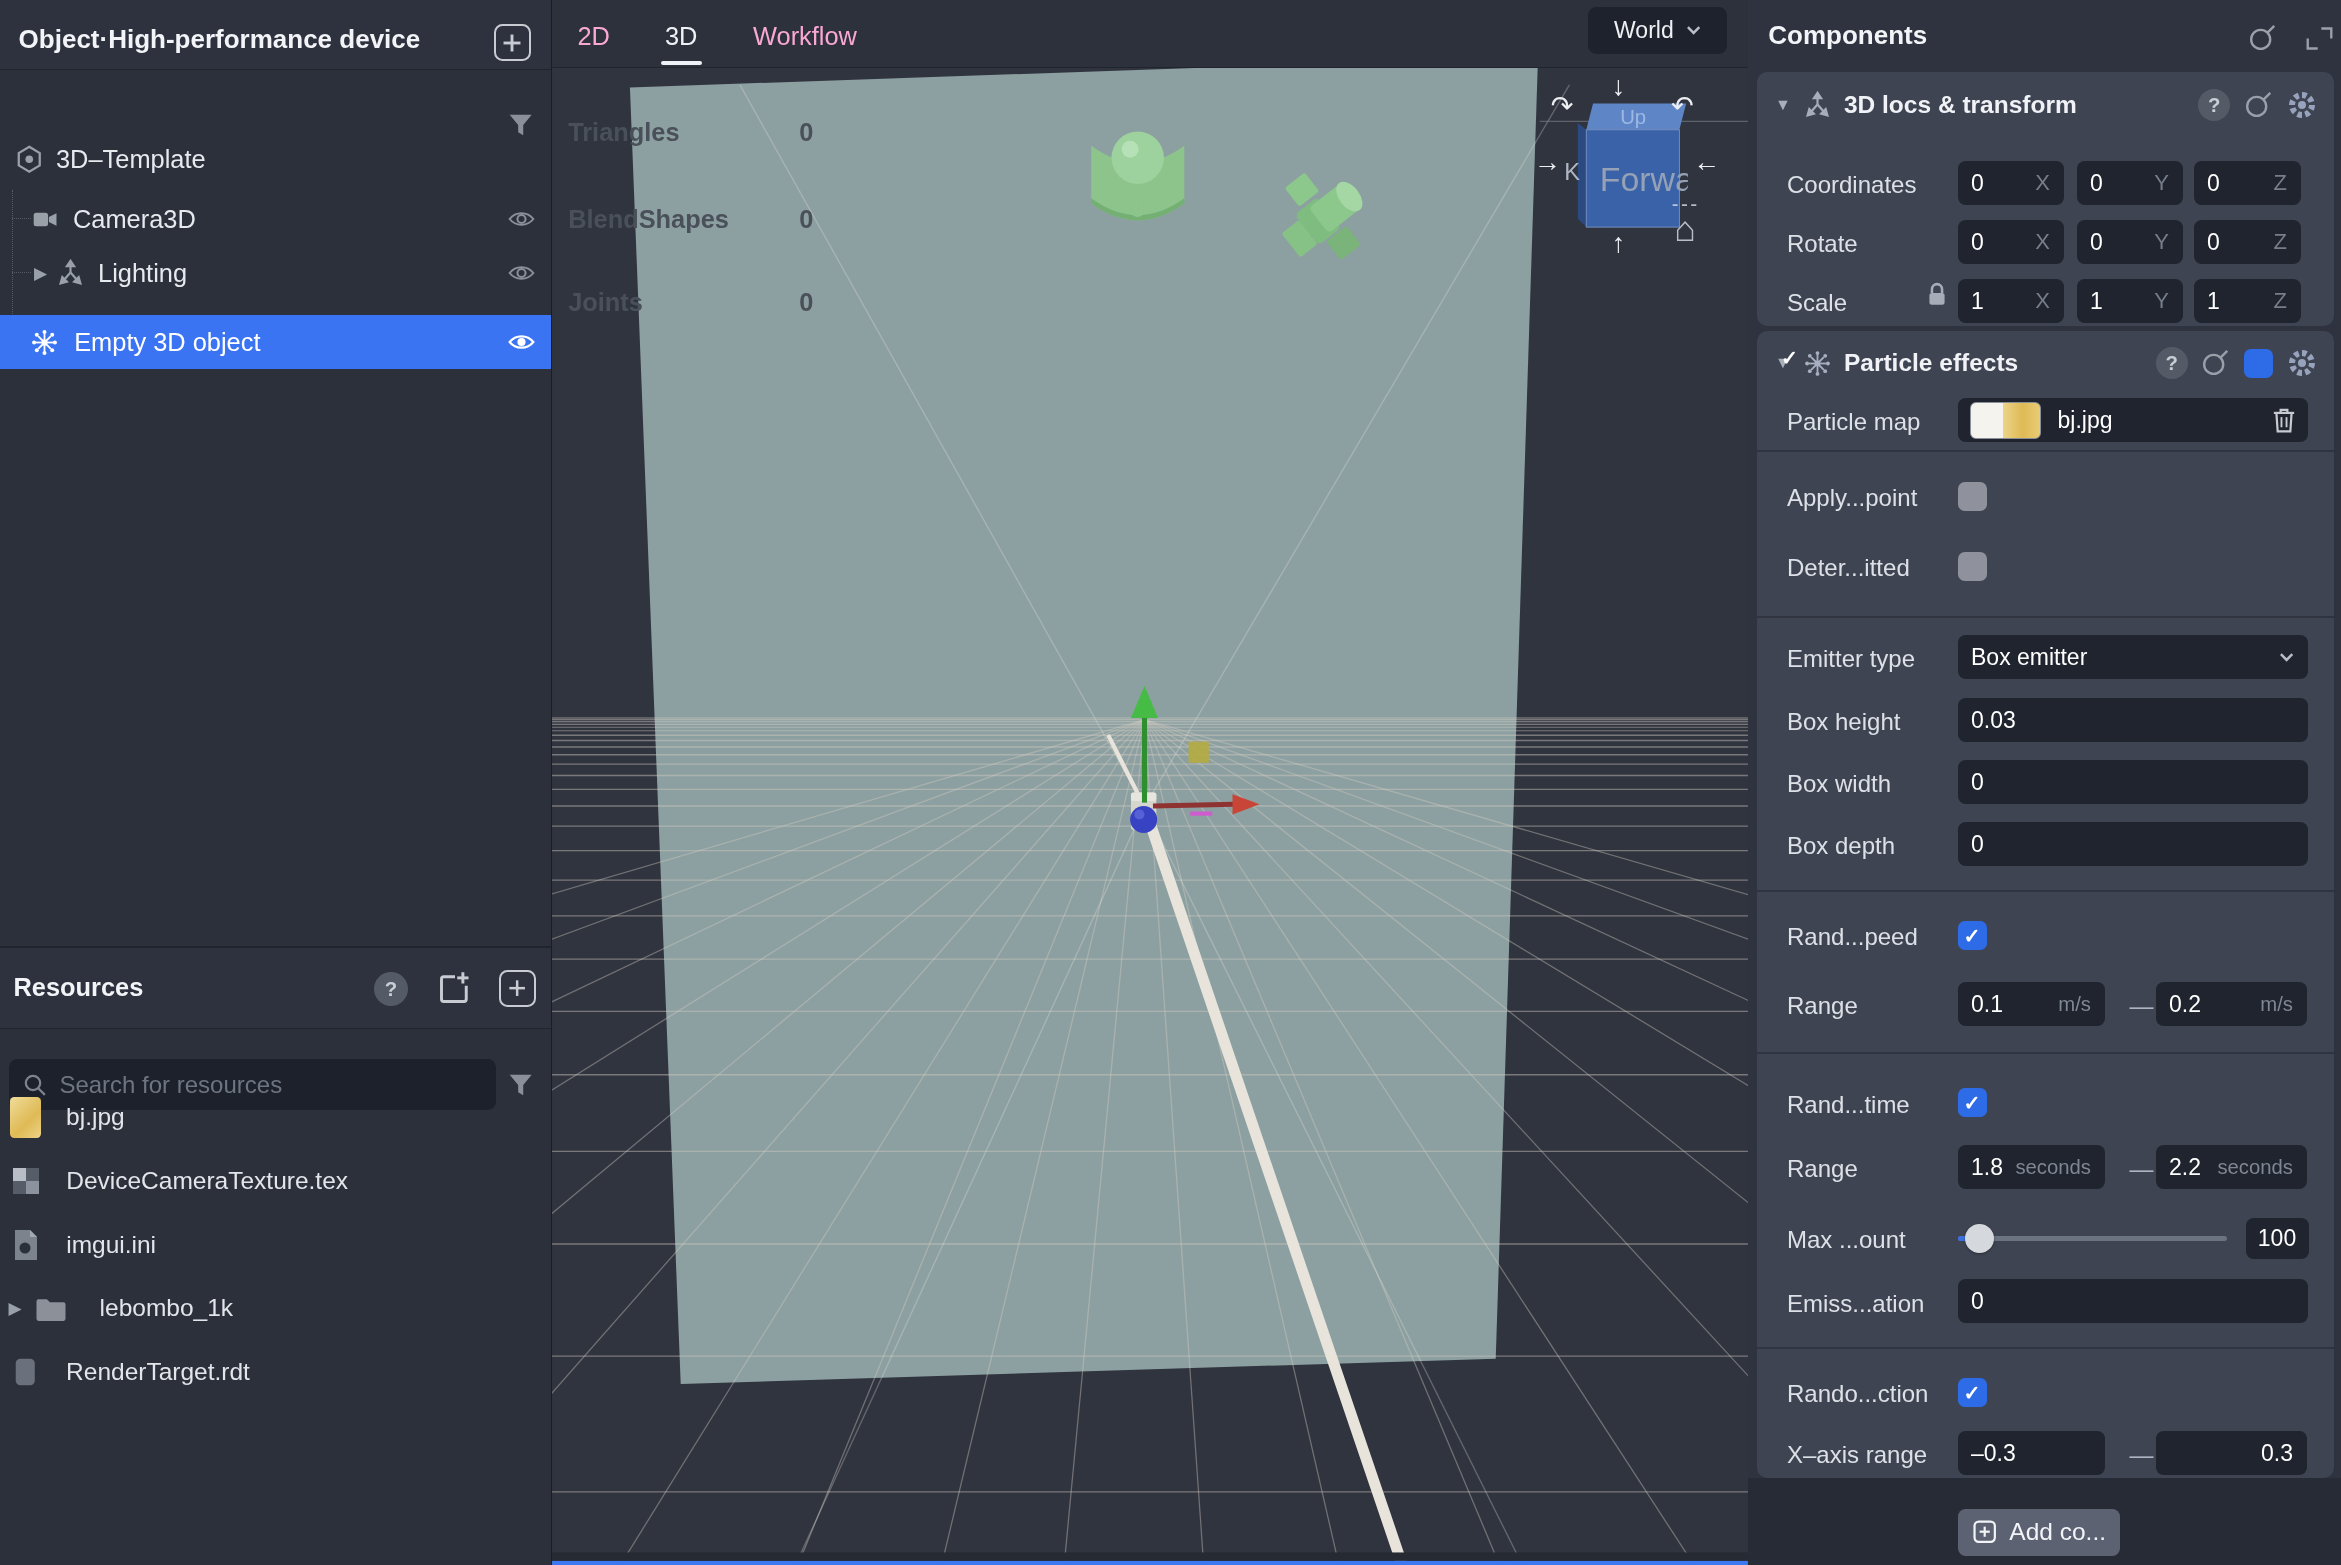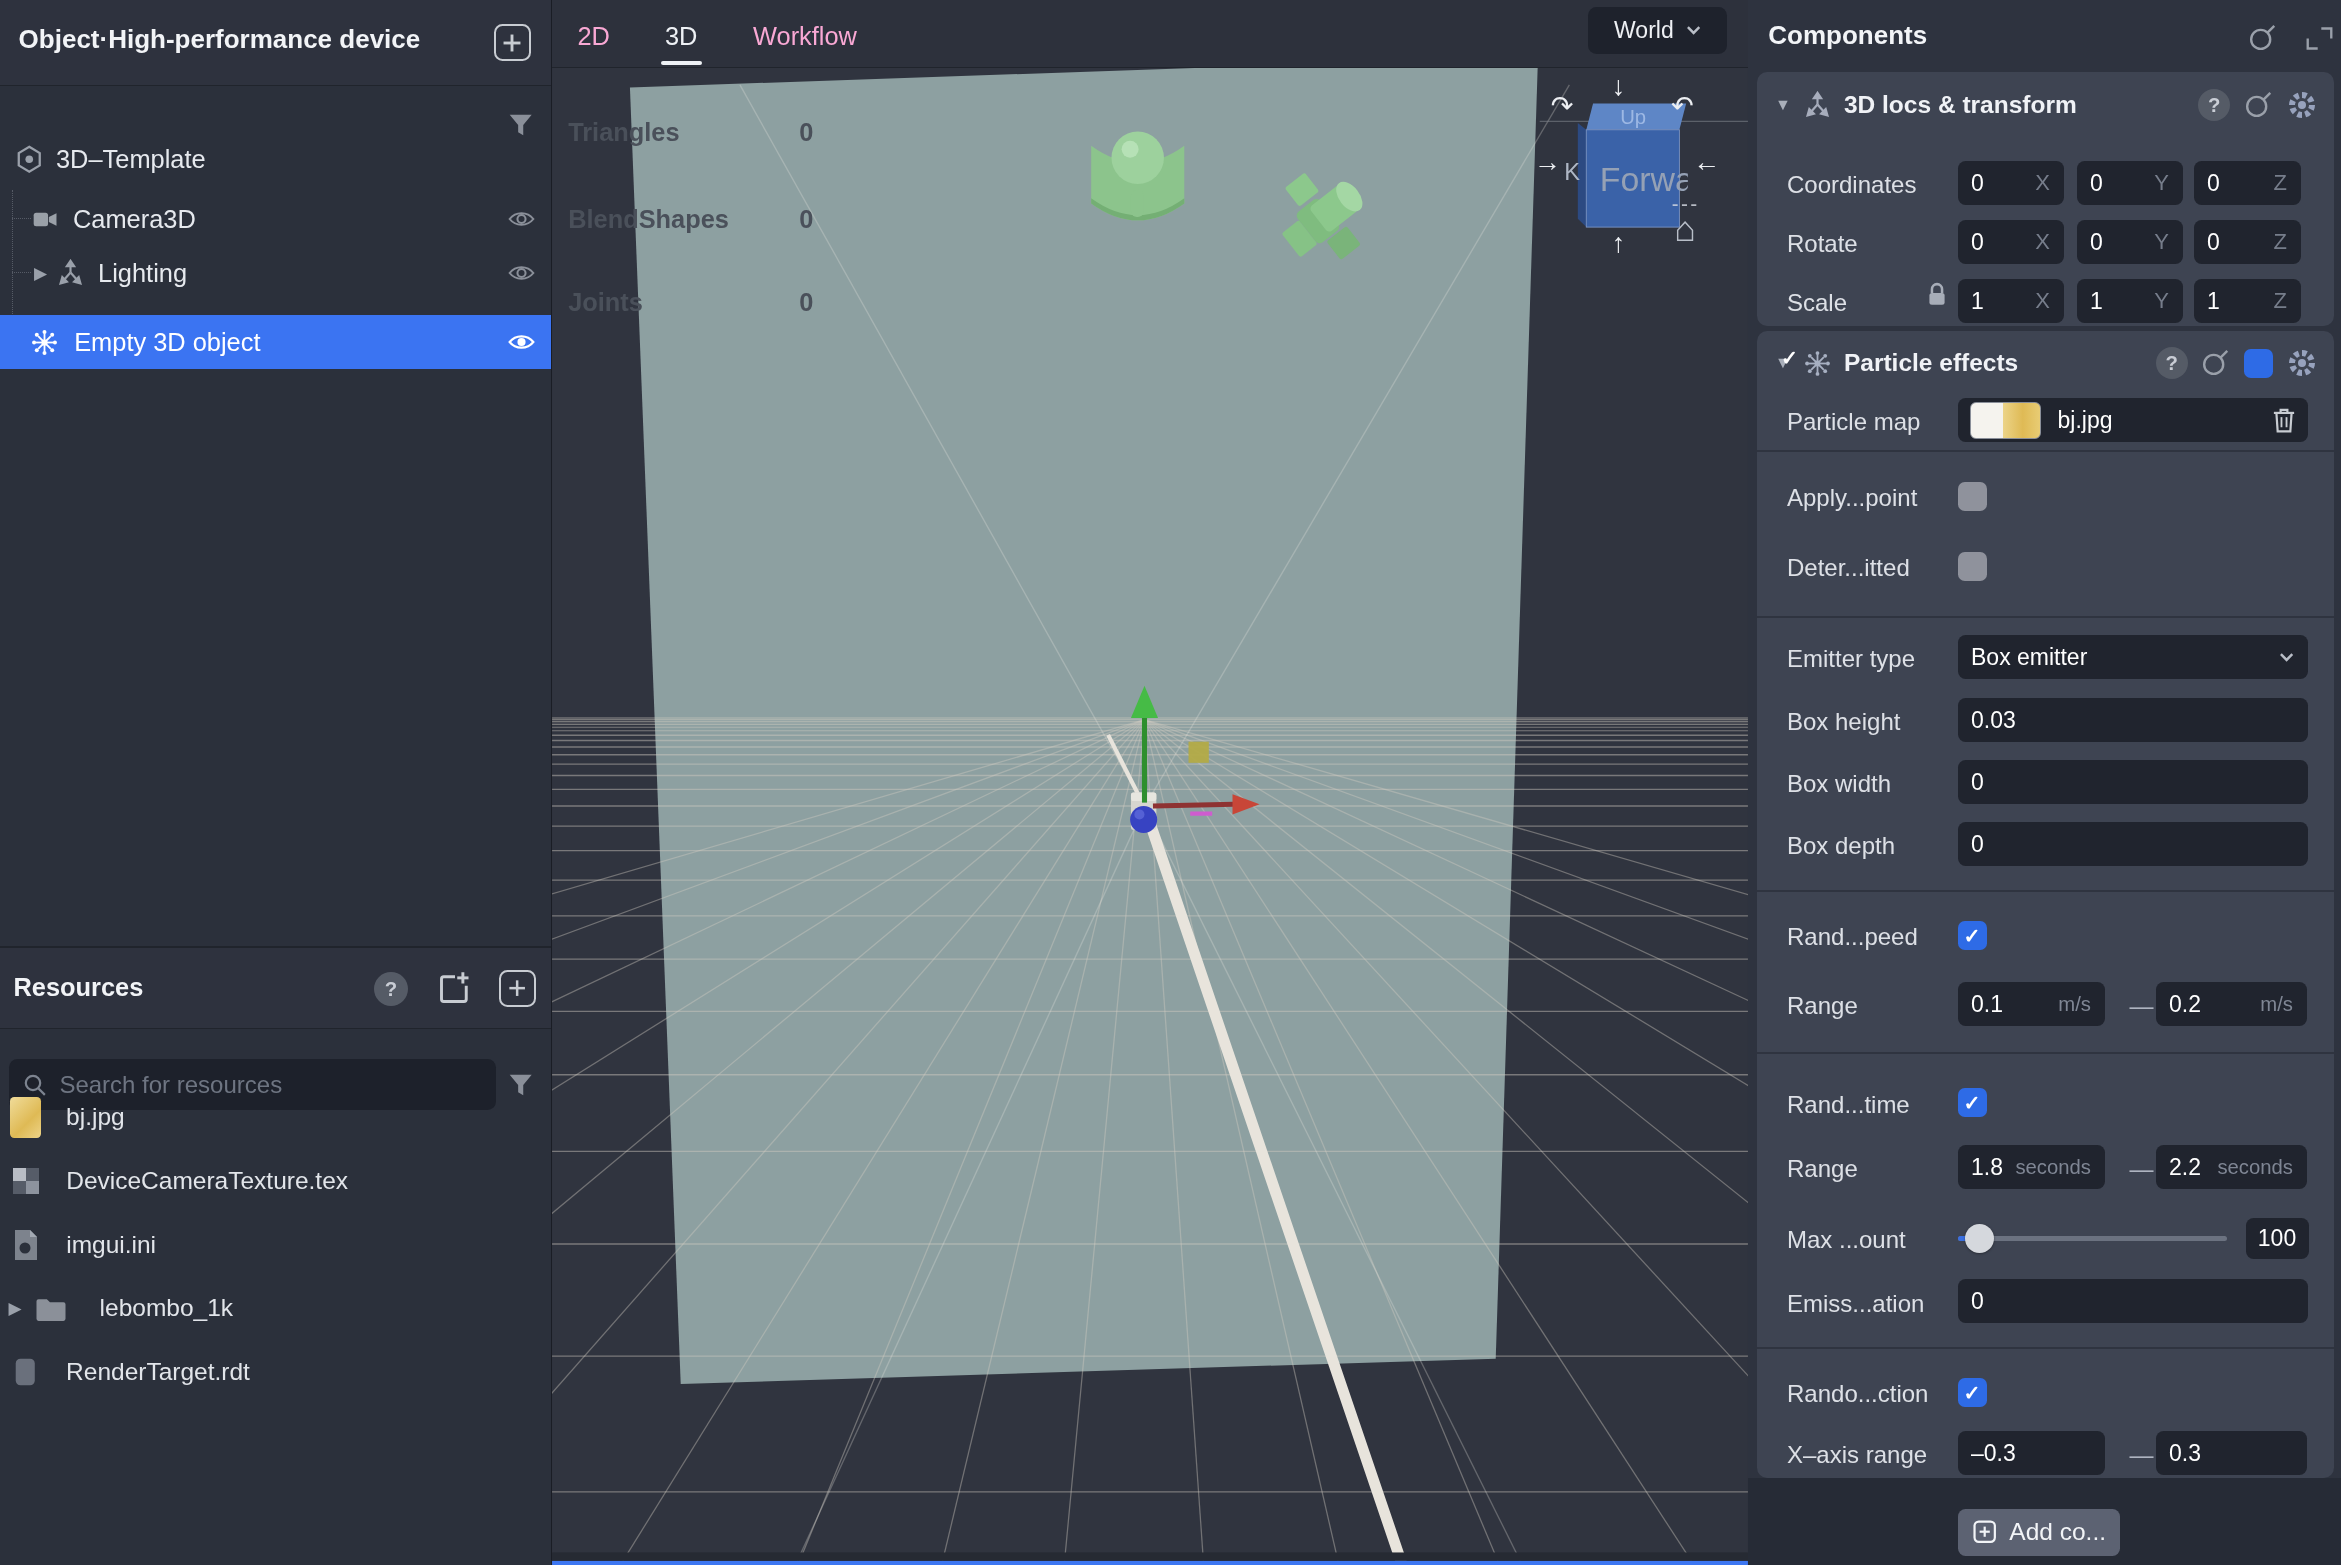--- a/index.html
+++ b/index.html
@@ -7,21 +7,21 @@
               font-family:"Liberation Sans", sans-serif; }
   #app { position:relative; width:2342px; height:1565px; }
 
   
   .panel { position:absolute; top:0; height:1565px; }
   #left-panel  { left:0; width:552px; background:#2b303b; border-right:1.7px solid #1a1d25; }
   #viewport    { left:552px; width:1196px; background:#30343f; }
   #right-panel { left:1748px; width:594px; background:#2e333f; }
 
   
-  .lp-header { position:absolute; top:0; left:0; right:0; height:86px;
+  .lp-header { position:absolute; top:0; left:0; right:0; height:70px;
                border-bottom:1.7px solid #20242c; background:#2e323e; }
   .lp-title { position:absolute; left:18.6px; top:24px; font-size:26px; font-weight:700; color:#f2f4f7; }
   .btn-plus { position:absolute; width:37px; height:37px; border:2.5px solid #c8ccd2; border-radius:8.5px;
               display:flex; align-items:center; justify-content:center; cursor:pointer; }
   .btn-plus svg { display:block; }
   .lp-header .btn-plus { right:20.3px; top:24px; }
 
   .searchbar { position:absolute; left:8.5px; height:51px; background:#1d212b; border-radius:8.5px;
                display:flex; align-items:center; padding:0 13.5px; }
   .searchbar input { flex:1; background:transparent; border:none; outline:none;
@@ -71,21 +71,21 @@
 
   .rlabel { position:absolute; left:30.5px; font-size:24px; color:#dde0e6; }
   .field { position:absolute; background:#20242e; border-radius:7.6px; height:44px;
            display:flex; align-items:center; padding:0 13.5px; cursor:text; }
   .fval { font-size:23px; color:#ffffff; }
   .funit { margin-left:auto; font-size:20.3px; color:#7f8694; }
   .faxis { margin-left:auto; font-size:22px; color:#767d8b; }
   .fx { left:201px; width:106px; } .fy { left:320px; width:106px; } .fz { left:437px; width:107px; }
   .f-full { left:201px; width:350px; }
   .f-min  { left:201px; width:147px; }
-  .f-max  { left:399px; width:151px; }
+  .f-max  { left:399px; width:151px;justify-content:flex-end; }
   .fdash  { position:absolute; left:370px; width:30px; text-align:center; font-size:24px; color:#aeb4c0; }
   .checkbox { position:absolute; left:201px; width:29px; height:29px; border-radius:6.8px; cursor:pointer; }
   .checkbox.off { background:#8f929c; }
   .checkbox.on  { background:#2e6be6; }
   .checkbox.on::after { content:"✓"; position:absolute; left:0; top:0; width:29px; height:29px;
                         color:#fff; font-size:20.3px; font-weight:700; display:flex;
                         align-items:center; justify-content:center; }
   .pdiv { position:absolute; left:0; right:0; height:1.7px; background:#2f3440; }
 
   .slider-track { position:absolute; left:201px; width:269px; top:50%; margin-top:-2.5px; height:5.1px;

